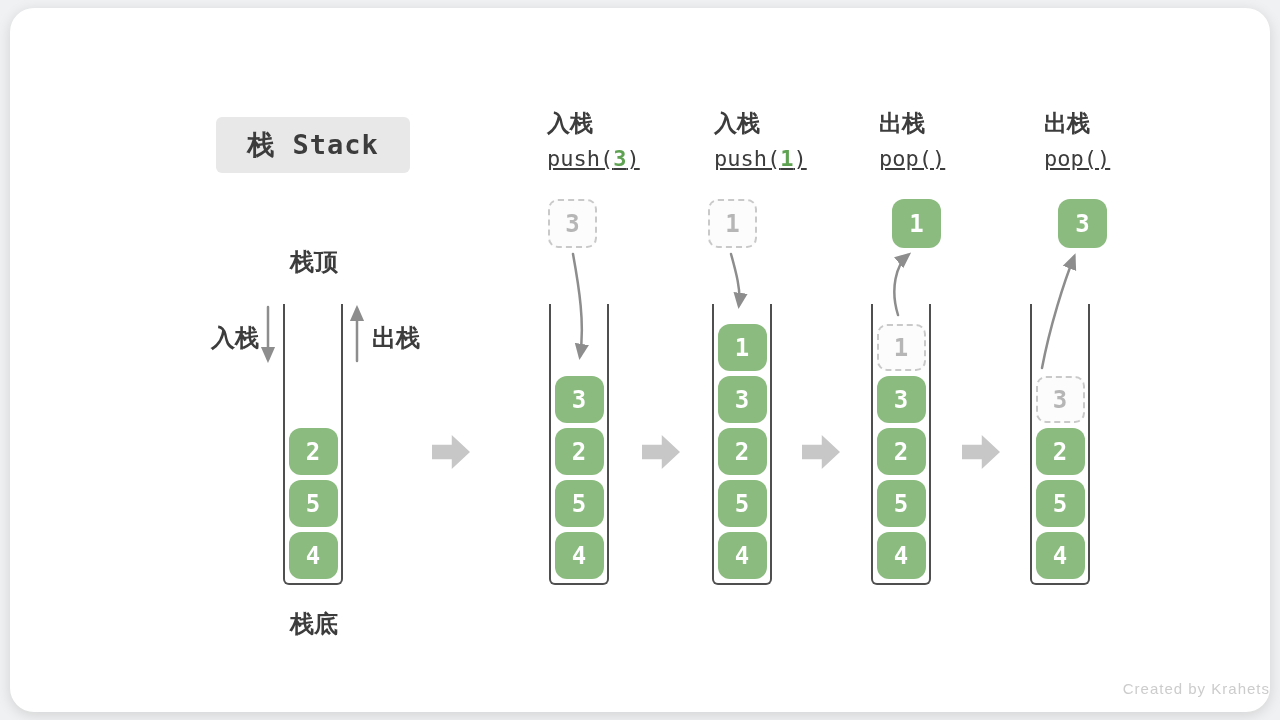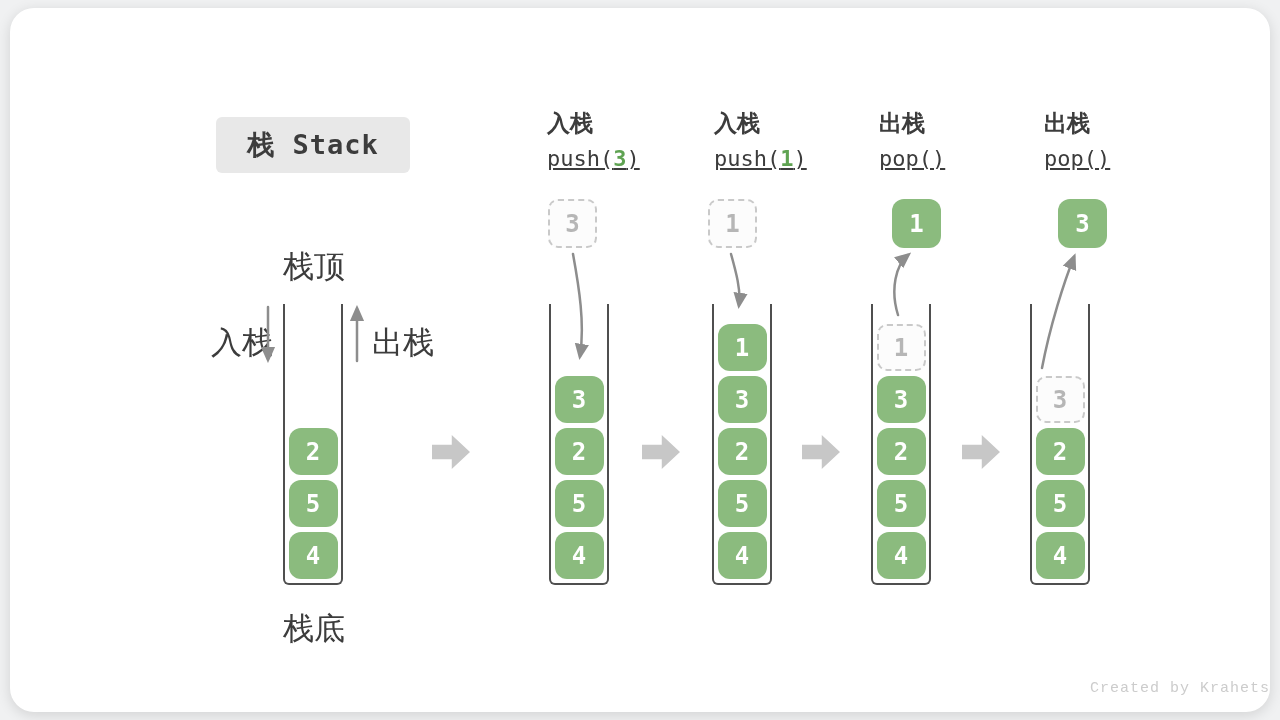--- a/index.html
+++ b/index.html
@@ -20,25 +20,25 @@
   .title-box {
     position: absolute; left: 186px; top: 113px; width: 194px; height: 56px;
     background: var(--title-bg, #e8e8e8); border-radius: 6px;
     display: flex; align-items: center; justify-content: center;
     font-family: "DejaVu Sans Mono", "Liberation Mono", monospace;
     font-size: 27px; font-weight: bold; color: var(--ink, #3c3c3c);
     letter-spacing: 1px;
   }
 
   .cjk-label {
-    position: absolute; font-size: 31px; font-weight: normal;
+    position: absolute; font-size: 24px; font-weight: bold;
     color: var(--ink, #3c3c3c); white-space: nowrap;
   }
   .lbl-top    { left: 253px; top: 242px; width: 62px; text-align: center; }
-  .lbl-bottom { left: 253px; top: 604px; width: 62px; text-align: right; }
+  .lbl-bottom { left: 253px; top: 604px; width: 62px; text-align: center; }
   .lbl-push   { left: 181px; top: 318px; }
   .lbl-pop    { left: 342px; top: 318px; }
 
   .op-header { position: absolute; top: 104px; }
   .op-label { font-size: 23px; font-weight: bold; color: var(--ink, #3c3c3c); }
   .op-code {
     margin-top: 7px; font-family: "DejaVu Sans Mono", "Liberation Mono", monospace;
     font-size: 22px; color: var(--ink, #3c3c3c); text-decoration: underline;
   }
   .op-code .arg { color: var(--green-dark, #5fa352); font-weight: bold; }
@@ -80,21 +80,21 @@
     clip-path: polygon(0 29%, 52% 29%, 52% 0, 100% 50%, 52% 100%, 52% 71%, 0 71%);
   }
 
   svg.arrows { position: absolute; left: 0; top: 0; width: 1280px; height: 720px; pointer-events: none; }
   svg.arrows path.flow {
     fill: none; stroke: var(--arrow, #8d8d8d); stroke-width: 2.5; stroke-linecap: round;
   }
 
   .watermark {
     position: absolute; right: 40px; bottom: 27px;
-    font-family: Liberation Mono, monospace;
+    font-family: Liberation Sans, sans-serif;
     font-size: 15px; color: var(--watermark, #cccccc); letter-spacing: 1px;
   }
 </style>
 </head>
 <body>
 
 <div class="card"></div>
 
 <div class="stage">
 

